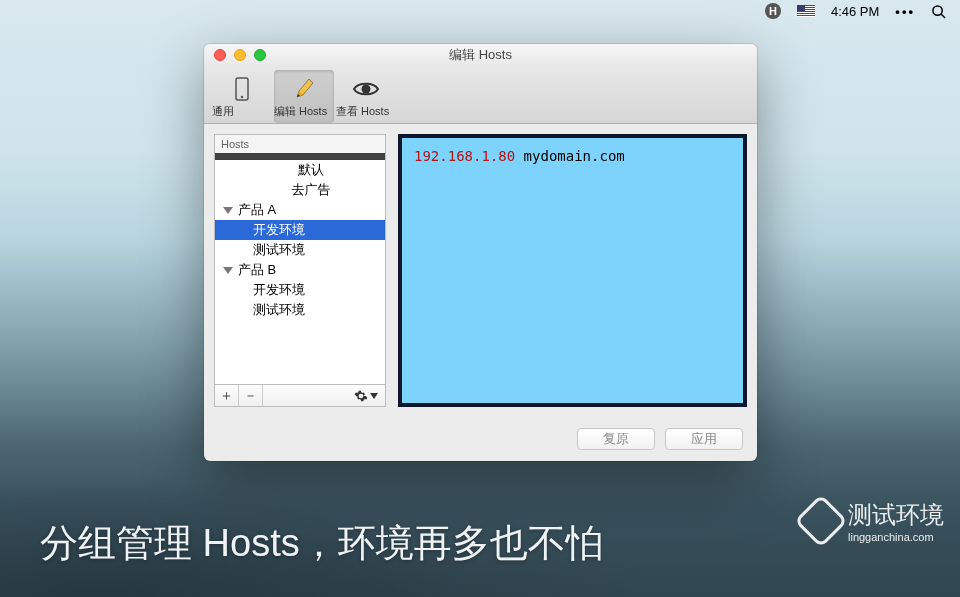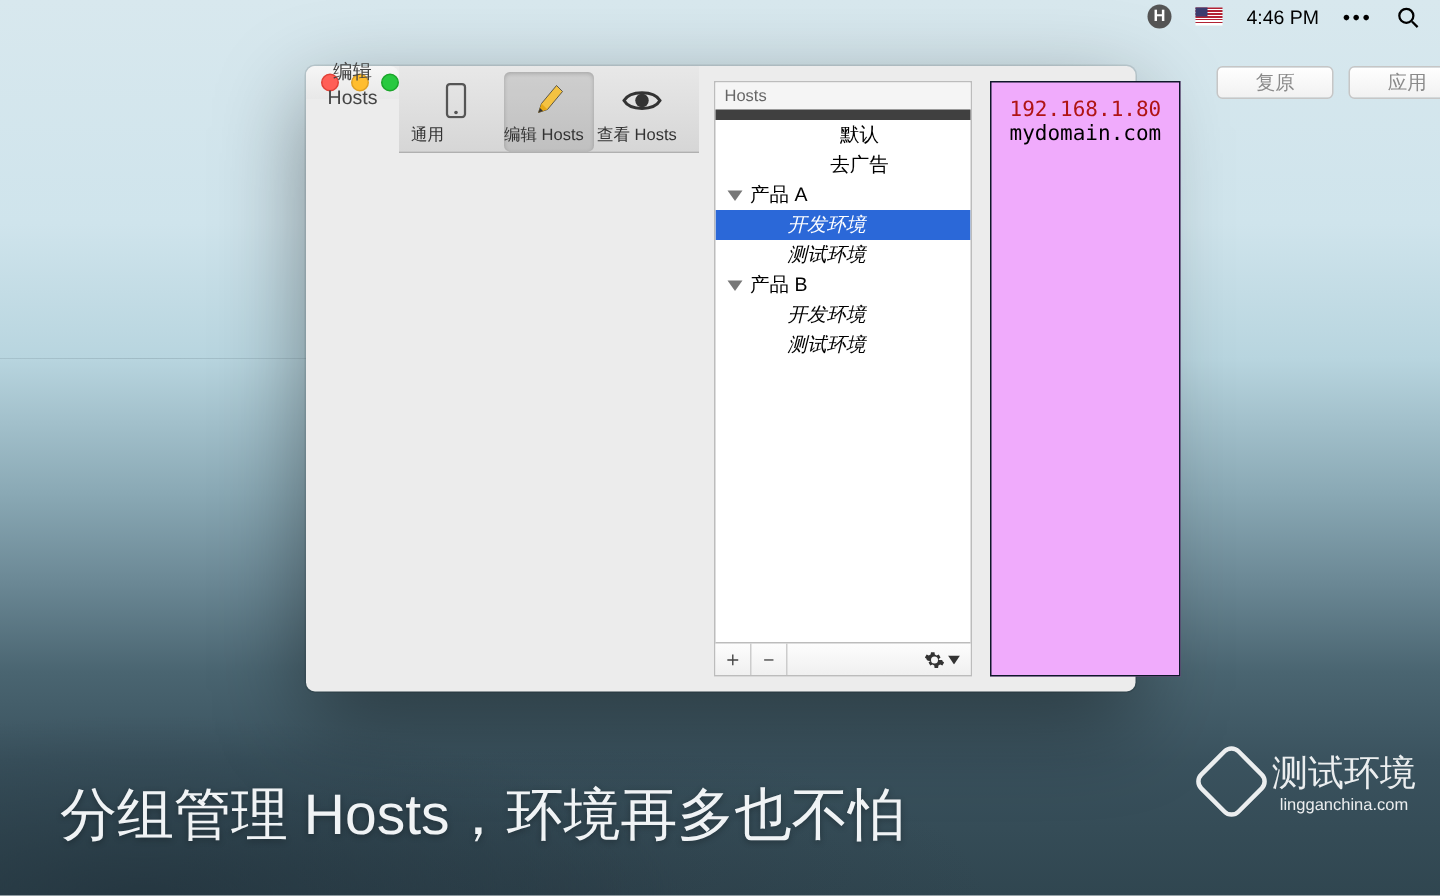--- a/index.html
+++ b/index.html
@@ -30,21 +30,21 @@
   width:16px; height:16px; border-radius:50%; background:#555; color:#fff;
   display:flex; align-items:center; justify-content:center; font-weight:bold; font-size:11px;
 }
 .menubar .dots { letter-spacing: 2px; font-weight:bold; }
 .menubar svg { display:block; }
 
 .window {
   position:absolute; top:44px; left:204px; width:553px; height:417px;
   background:#ececec; border-radius:6px;
   box-shadow: 0 20px 60px rgba(0,0,0,0.4), 0 0 0 1px rgba(0,0,0,0.1);
-  display:flex; flex-direction:row;
+  display:flex; flex-direction:column;
 }
 .titlebar {
   height:22px; display:flex; align-items:center; position:relative;
   border-top-left-radius:6px; border-top-right-radius:6px;
   background: linear-gradient(to bottom, #f6f6f6, #e8e8e8);
 }
 .traffic { display:flex; gap:8px; padding-left:10px; }
 .traffic span { width:12px; height:12px; border-radius:50%; }
 .tl-close{background:#ff5f57;border:1px solid #e14138;}
 .tl-min{background:#ffbd2e;border:1px solid #dfa023;}
@@ -74,46 +74,46 @@
 .sidebar-header{
   font-size:11px; color:#666; padding:3px 6px; background:#f5f5f5;
   border-bottom:7px solid #404040;
 }
 .tree{ flex:1; overflow:auto; font-size:13px; }
 .tree-row{
   padding:1px 0 1px 8px; display:flex; align-items:center; gap:2px;
   white-space:nowrap; color:#000;
 }
 .tree-row.indent1{ padding-left:22px;justify-content:center; }
-.tree-row.indent2{ padding-left:48px;font-style:italic; }
+.tree-row.indent2{ padding-left:38px; }
 .tree-row.selected{ background:#2b68d8; color:#fff; }
 .tree-row .disclosure{
   width:0; height:0; border-left:5px solid transparent; border-right:5px solid transparent;
   border-top:7px solid #777; margin-right:3px;
 }
 .sidebar-footer{
   height:22px; border-top:1px solid #bcbcbc; background:linear-gradient(#fdfdfd,#f0f0f0);
   display:flex; align-items:center;
 }
 .sf-btn{
   width:24px; height:100%; border-right:1px solid #ccc;
   display:flex; align-items:center; justify-content:center; font-size:14px; color:#444;
 }
 .sf-spacer{flex:1;}
 .sf-gear{ width:38px; display:flex; align-items:center; justify-content:center; gap:2px; font-size:14px;}
 
 .editor{
-  flex:1; border:1px solid #0f172a; background:#f0abfc; padding:10px 12px;
+  flex:1; border:4px solid #0f172a; background:#7dd3fc; padding:10px 12px;
   font-family: Menlo, Monaco, Consolas, monospace; font-size:14px;
 }
 .editor .ip{ color:#b01515; }
 .editor .host{ color:#000; }
 
 .footer{
-  height:44px; display:flex; align-items:flex-start; justify-content:flex-end;
+  height:44px; display:flex; align-items:center; justify-content:flex-end;
   padding:0 14px; gap:10px;
 }
 .mac-btn{
   min-width:78px; height:22px; font-size:13px;
   background:linear-gradient(#fff,#f1f1f1); border:1px solid #c6c6c6;
   border-radius:4px; color:#8a8a8a;
 }
 
 .caption{
   position:absolute; bottom:28px; left:40px;
@@ -122,21 +122,21 @@
 }
 .watermark{
   position:absolute; right:16px; bottom:54px; color:rgba(255,255,255,0.9);
   display:flex; align-items:center; gap:8px; font-size:22px;
 }
 .watermark .logo{
   width:38px; height:38px; border:3px solid rgba(255,255,255,0.9); border-radius:8px;
   transform:rotate(45deg); display:flex; align-items:center; justify-content:center;
 }
 .watermark .cn{ font-size:24px; font-weight:500; }
-.watermark .en{ font-size:11px; display:block;text-align:center; }
+.watermark .en{ font-size:11px; display:block; }
 </style>
 </head>
 <body>
 
 <div class="mountains"></div>
 
 <div class="menubar">
   <span class="h-icon">H</span>
   <span class="flag"></span>
   <span>4:46 PM</span>

